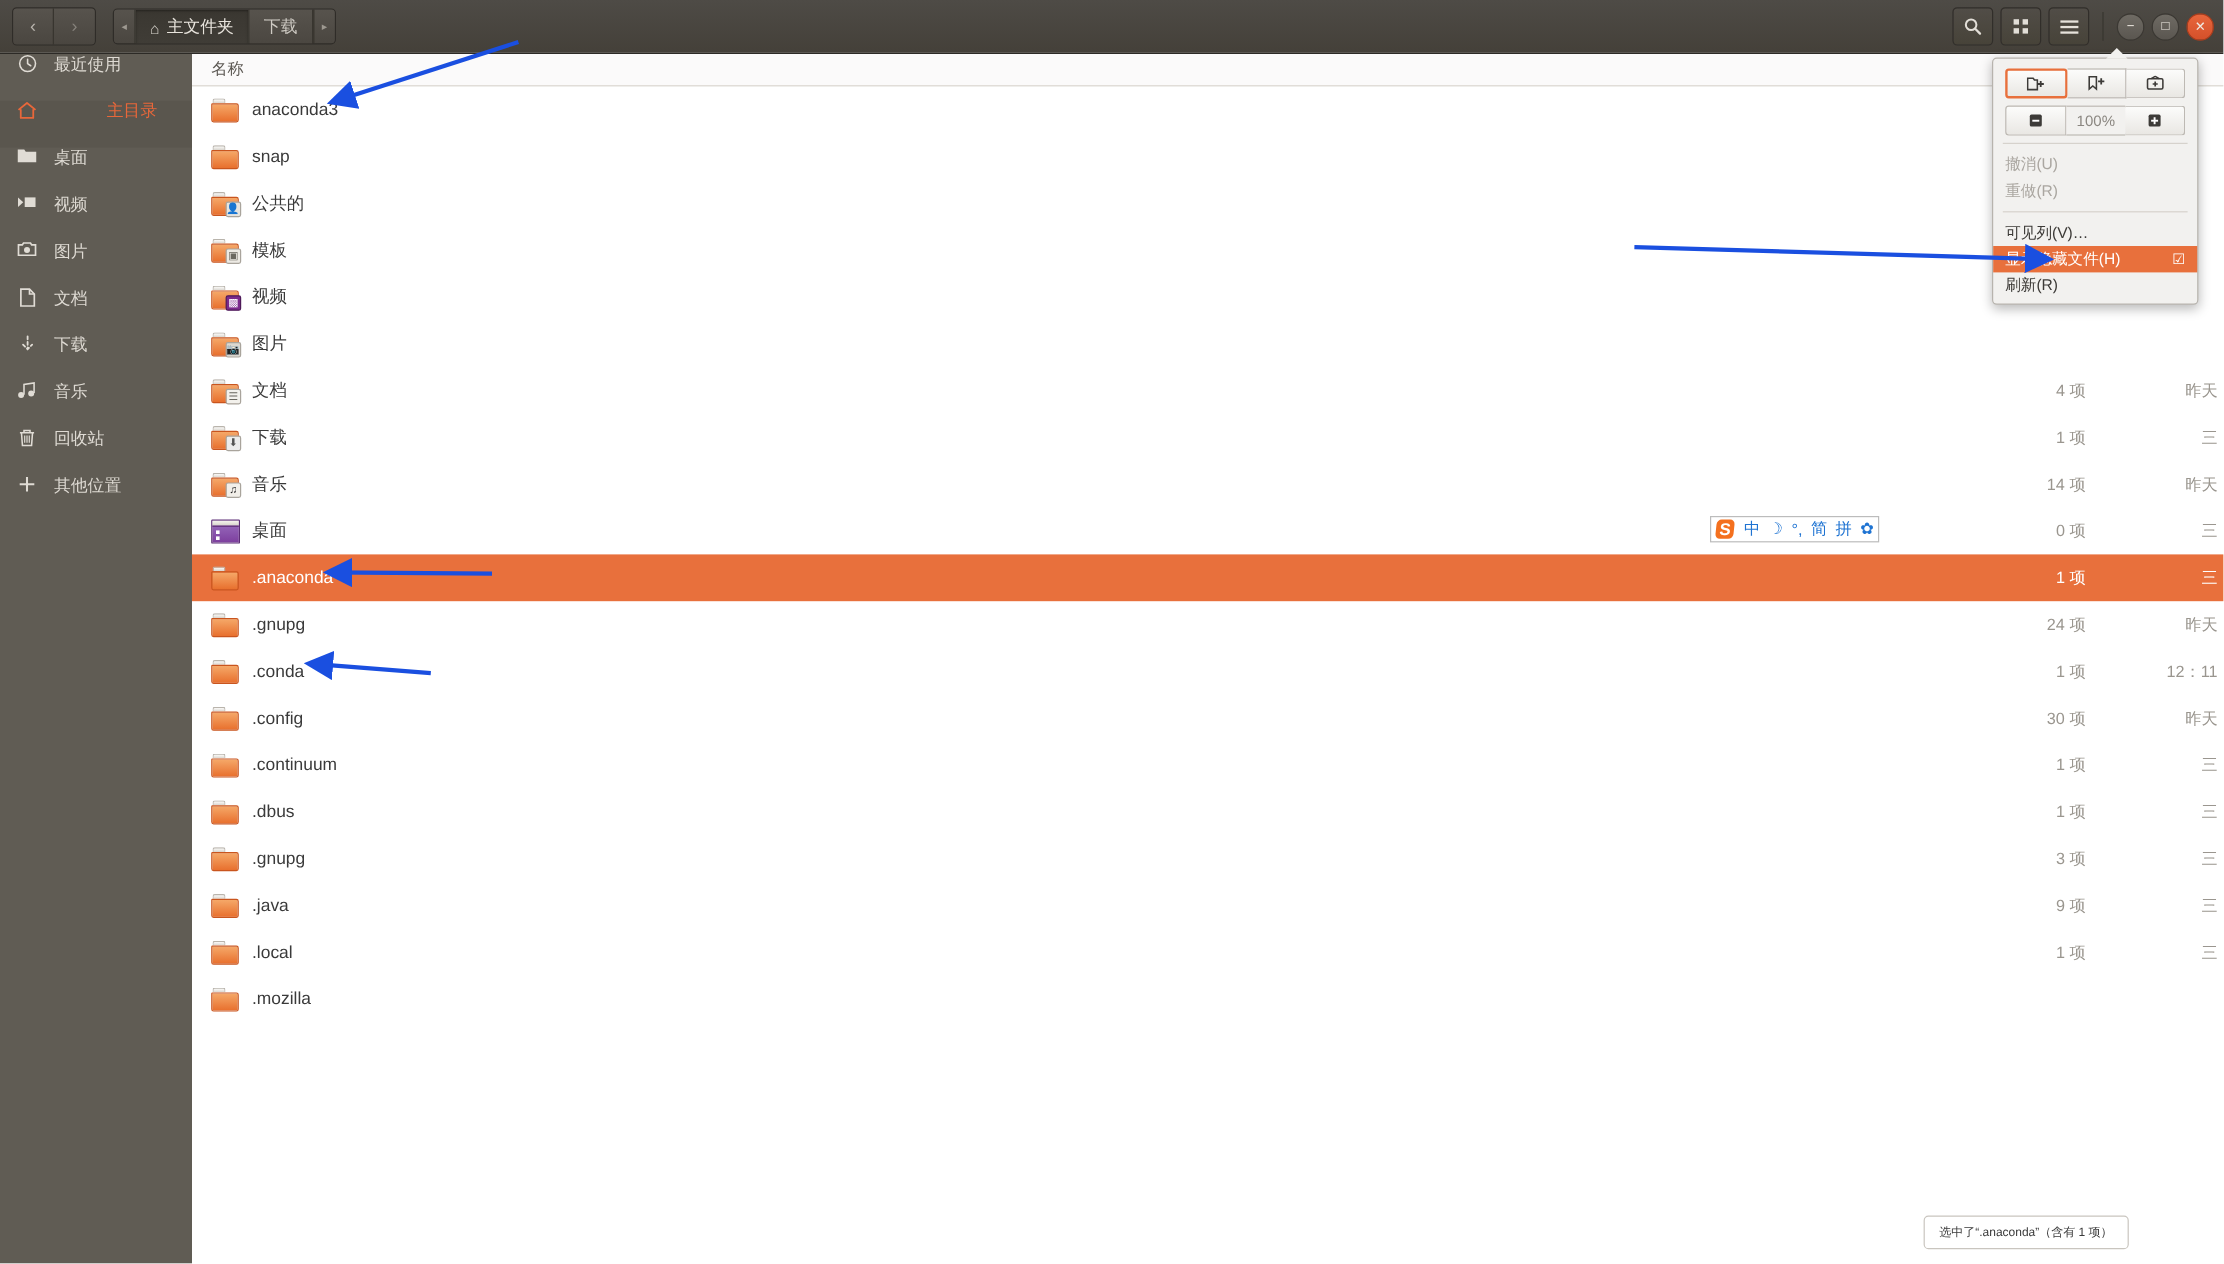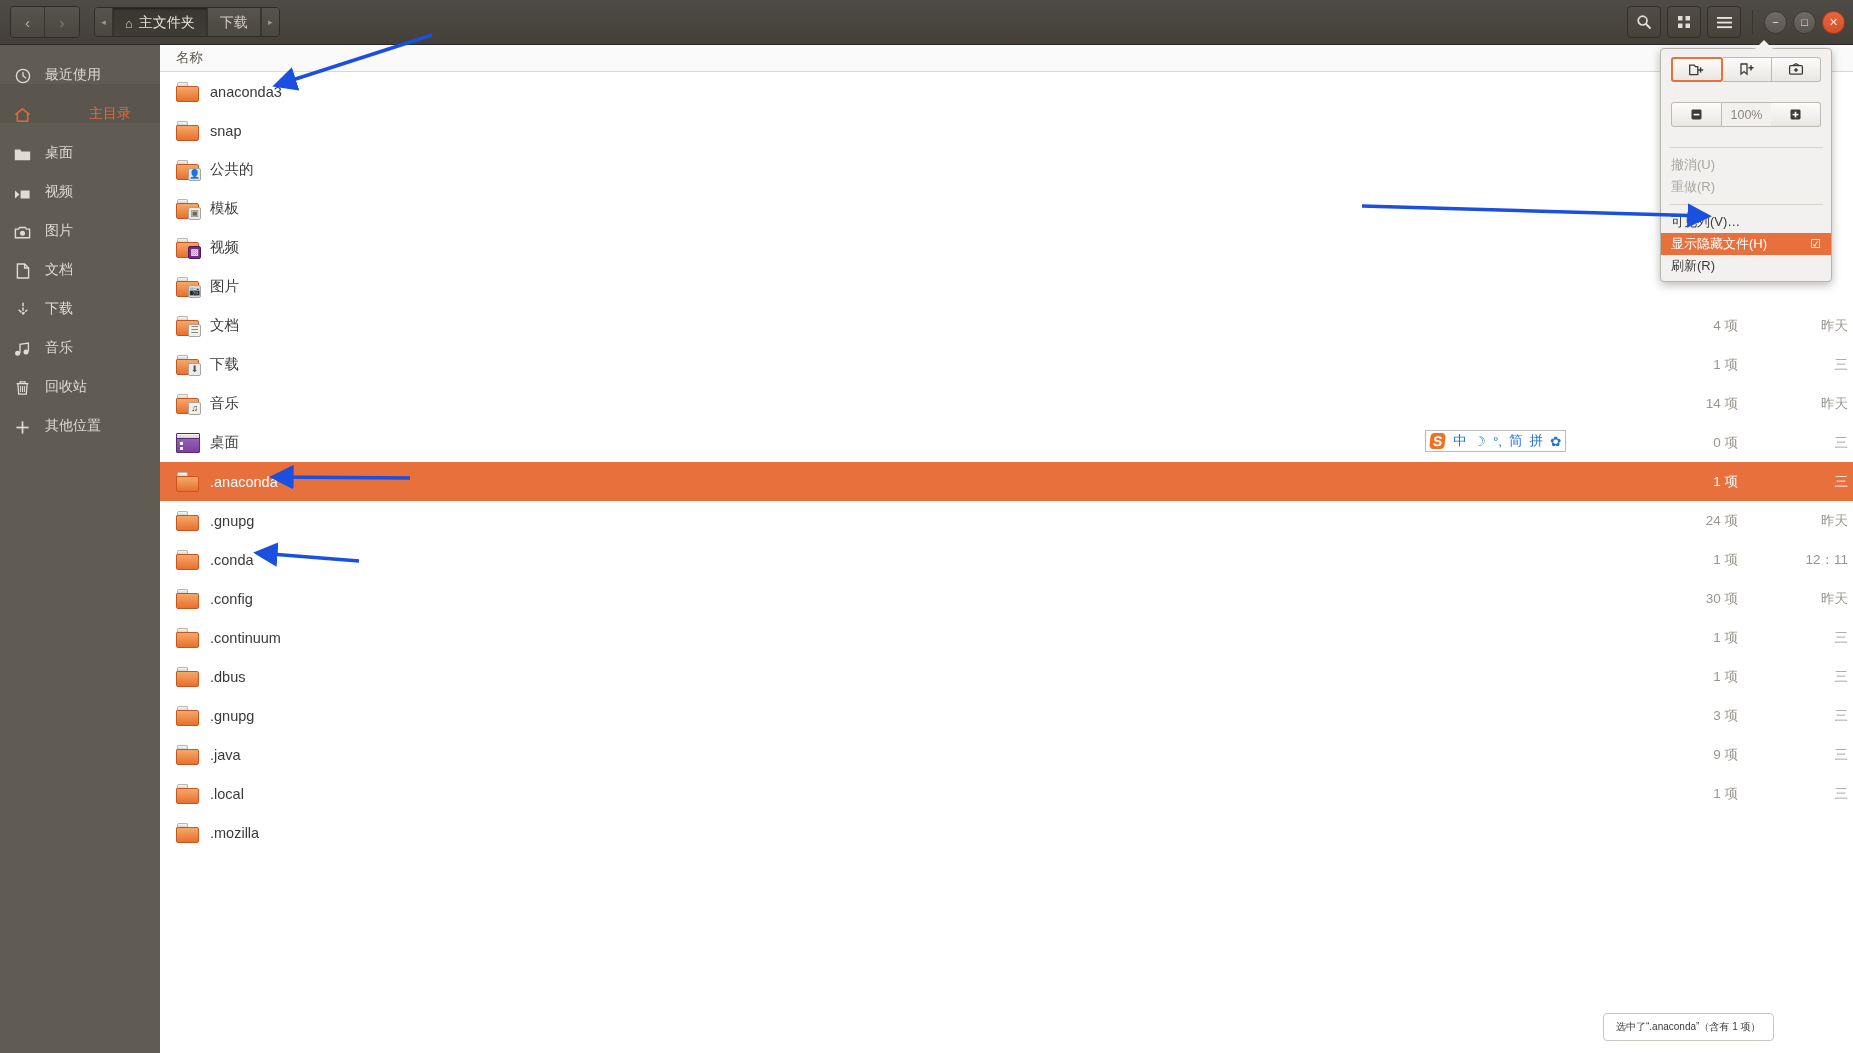--- a/index.html
+++ b/index.html
@@ -68,21 +68,21 @@
     border: 1px solid #3b3833;
   }
   .wbtn.close { background: linear-gradient(to bottom,#e8663c,#d4502a); border-color:#a93d1d; }
 
   
   .sidebar {
     position:absolute; top:45px; left:0; width:160px; height:1008px;
     background: #605c54;
   }
   .side-item {
-    display:flex; align-items:flex-end; height: 39px;
+    display:flex; align-items:flex-start; height: 39px;
     color:#dedad3; font-size: 14px; font-family: Liberation Mono, monospace;
   }
   .side-item .sico {
     width: 33px; min-width:33px; display:flex; align-items:center; justify-content:center;
     color:#e0dcd5; font-size: 15px; margin-left: 6px;
   }
   .side-item .slabel { margin-left: 6px; }
   .side-item.active .slabel { color:#e8673a; }
   .side-item.active .sico { color:#e8673a; }
   .side-item.active { background: #5a564e; gap: 44px; }
@@ -164,21 +164,21 @@
     position:absolute; top:48px; left:1660px; width:172px;
     background:#f2f1ef; border:1px solid #b7b3ad;
     border-radius:4px; box-shadow: 0 3px 10px rgba(0,0,0,.28);
     padding: 8px 0 4px 0; z-index: 40;
   }
   .menu:before {
     content:''; position:absolute; top:-9px; left:94px;
     border-left:9px solid transparent; border-right:9px solid transparent;
     border-bottom:9px solid #f2f1ef;
   }
-  .mgroup { display:flex; margin: 0 10px 20px 10px; justify-content: center; }
+  .mgroup { display:flex; margin: 0 10px 6px 10px; justify-content: center; }
   .mbtn {
     flex:1; height: 25px;
     background: linear-gradient(to bottom,#fcfcfb,#e9e7e3);
     border:1px solid #bdb9b3;
     display:flex; align-items:center; justify-content:center;
     font-size:12px; color:#444;
   }
   .mbtn:first-child { border-radius: 3px 0 0 3px; }
   .mbtn:last-child  { border-radius: 0 3px 3px 0; }
   .mbtn + .mbtn { border-left: none; }

